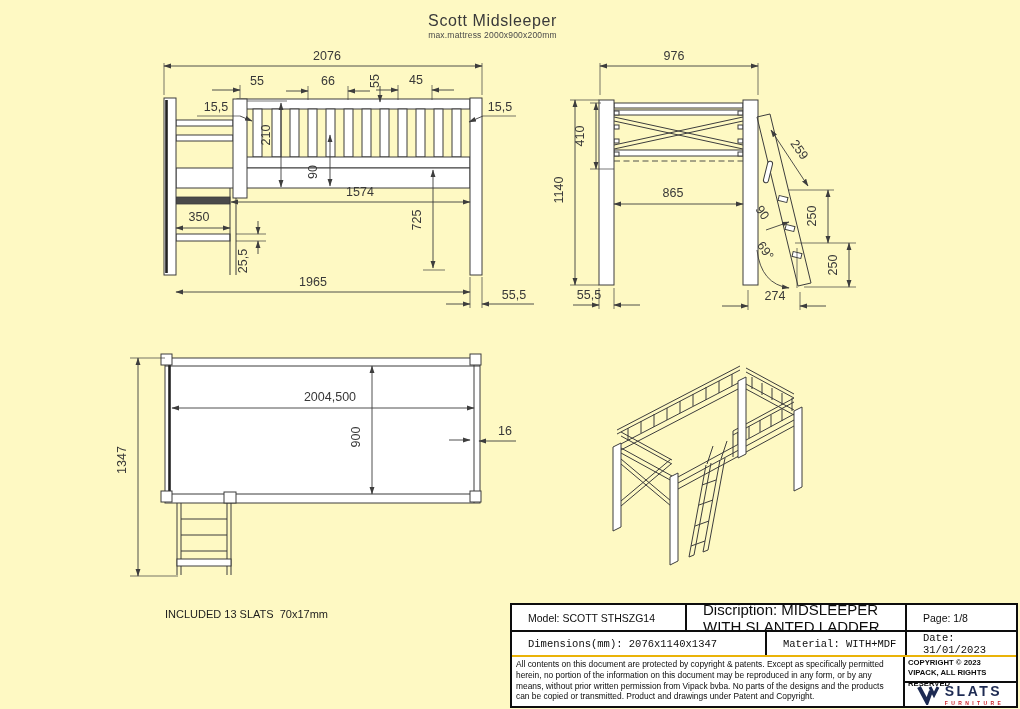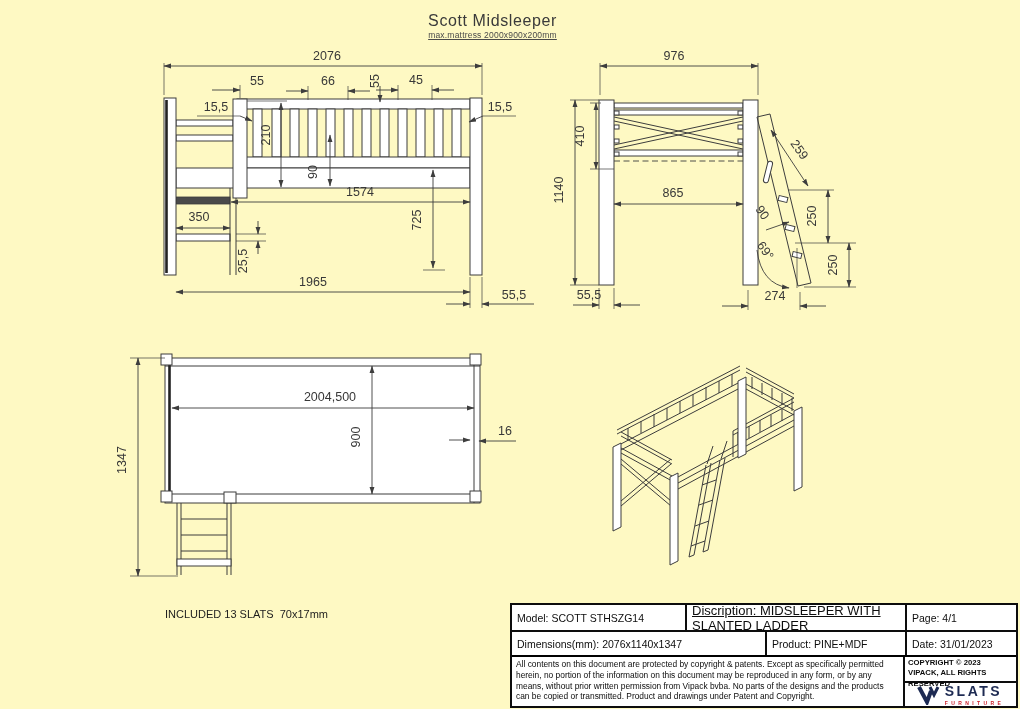--- a/index.html
+++ b/index.html
@@ -1,42 +1,42 @@
 <!DOCTYPE html>
 <html><head>
 <meta charset="utf-8">
 <style>
   html,body{margin:0;padding:0;background:#e8e8e8;}
   .sheet{position:relative;width:1020px;height:709px;background:#fef9c3;overflow:hidden;
          font-family:"Liberation Sans",sans-serif;color:#1c1c1c;}
   .title{position:absolute;top:12px;left:340px;width:305px;text-align:center;
          font-size:16px;letter-spacing:.6px;color:#3a3a3a;}
   .subtitle{position:absolute;top:30px;left:340px;width:305px;text-align:center;
-         font-size:8.5px;letter-spacing:.2px;color:#4a4a4a;text-decoration:underline;}
+         font-size:8.5px;letter-spacing:.2px;color:#4a4a4a;}
   .note{position:absolute;left:165px;top:608px;font-size:11px;color:#1d1d1d;white-space:pre;}
   svg.draw{position:absolute;left:0;top:0;}
   .g{stroke:#3d3d3d;fill:#ffffff;stroke-width:1;}
   .gl{stroke:#3d3d3d;fill:none;stroke-width:1;}
   .gb{stroke:#222222;fill:none;stroke-width:2.6;}
   .gf{stroke:#3d3d3d;fill:#4a4a4a;stroke-width:.8;}
   .d{stroke:#3d3d3d;fill:none;stroke-width:.9;}
   .e{stroke:#3d3d3d;fill:none;stroke-width:.7;}
   .dash{stroke:#3d3d3d;fill:none;stroke-width:.9;stroke-dasharray:6 3.5;}
   .t{font-size:12.5px;fill:#383838;text-anchor:middle;font-family:"Liberation Sans",sans-serif;}
   
   .tblock{position:absolute;left:510px;top:603px;width:508px;height:105px;
           border:2px solid #0d0d0d;box-sizing:border-box;font-size:10.5px;color:#0d0d0d;
           display:flex;flex-direction:column;background:#fff;}
   .row{display:flex;box-sizing:border-box;}
   .r1{height:27px;border-bottom:2px solid #0d0d0d;}
-  .r2{height:25px;border-bottom:2px solid #000000;}
+  .r2{height:25px;border-bottom:2px solid #eab308;font-family:Liberation Mono, monospace;}
   .r3{flex:1;}
-  .cell{display:flex;align-items:center;padding-left:5px;box-sizing:border-box;}
+  .cell{display:flex;align-items:center;padding-left:16px;box-sizing:border-box;}
   .br{border-right:2px solid #0d0d0d;}
-  .c-model{width:175px;}  .c-desc{width:220px;font-size:13px;text-decoration:underline;}  .c-page{flex:1;}
+  .c-model{width:175px;}  .c-desc{width:220px;font-size:15px;}  .c-page{flex:1;}
   .c-dims{width:255px;}   .c-mat{width:140px;}                  .c-date{flex:1;border-radius:9px;}
   .c-legal{flex:1;font-size:8.4px;line-height:1.28;padding:2px 4px;align-items:flex-start;}
   .c-right{width:111px;display:flex;flex-direction:column;box-sizing:border-box;}
   .c-copy{height:26px;border-bottom:2px solid #0d0d0d;font-size:7.7px;line-height:1.35;
           padding:1px 3px;box-sizing:border-box;font-weight:bold;}
   .c-logo{flex:1;display:flex;align-items:center;justify-content:center;gap:4px;}
   .brandcol{display:flex;flex-direction:column;align-items:flex-start;}
   .brand{font-weight:bold;font-size:14px;letter-spacing:2.5px;color:#1d2a52;line-height:1;}
   .brandsub{font-size:5px;letter-spacing:3.4px;color:#cc2229;margin-top:2px;font-weight:bold;}
 </style>
@@ -330,25 +330,25 @@
         <line class="gl" x1="703" y1="552" x2="708" y2="550"></line>
     </g>
   </svg>
 
   <div class="note">INCLUDED 13 SLATS  70x17mm</div>
 
   <div class="tblock">
     <div class="row r1">
       <div class="cell br c-model">Model: SCOTT STHSZG14</div>
       <div class="cell br c-desc">Discription: MIDSLEEPER WITH SLANTED LADDER</div>
-      <div class="cell c-page">Page: 4/1</div>
+      <div class="cell c-page">Page: 1/8</div>
     </div>
     <div class="row r2">
       <div class="cell br c-dims">Dimensions(mm): 2076x1140x1347</div>
-      <div class="cell br c-mat">Product: PINE+MDF</div>
+      <div class="cell br c-mat">Material: WITH+MDF</div>
       <div class="cell c-date">Date: 31/01/2023</div>
     </div>
     <div class="row r3">
       <div class="cell br c-legal">All contents on this document are protected by copyright &amp; patents. Except as specifically permitted herein, no portion of the information on this document may be reproduced in any form, or by any means, without prior written permission from Vipack bvba. No parts of the designs and the products can be copied or transmitted. Product and drawings under Patent and Copyright.</div>
       <div class="c-right">
         <div class="c-copy">
           <span>COPYRIGHT © 2023 VIPACK,</span>
           <span>ALL RIGHTS RESERVED</span>
         </div>
         <div class="c-logo">

